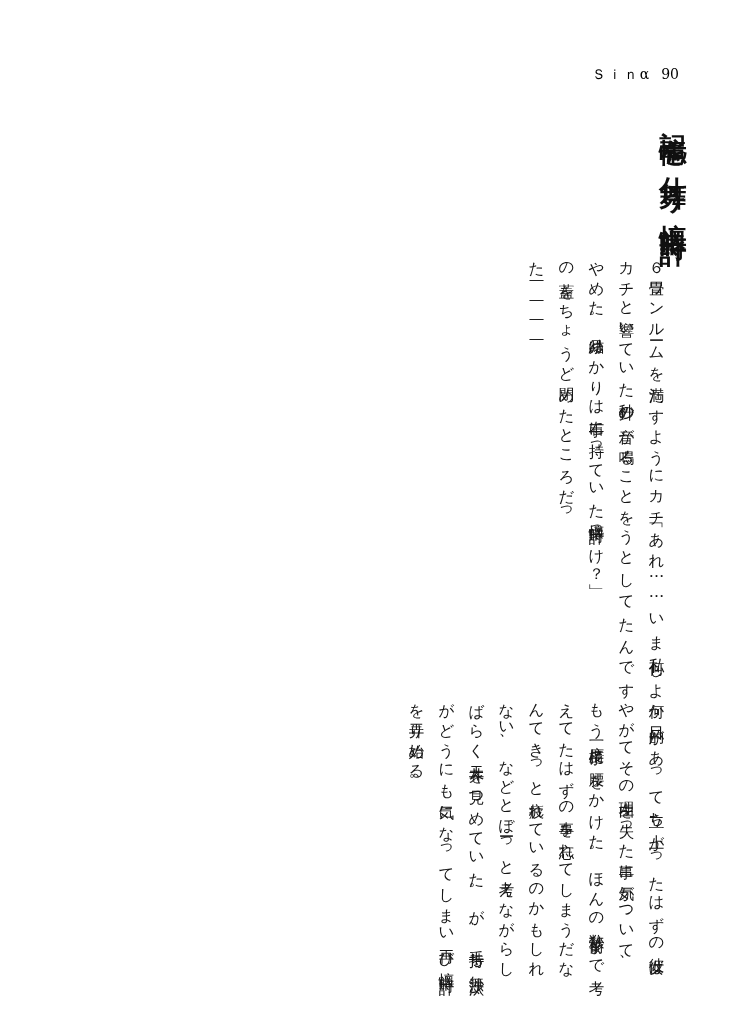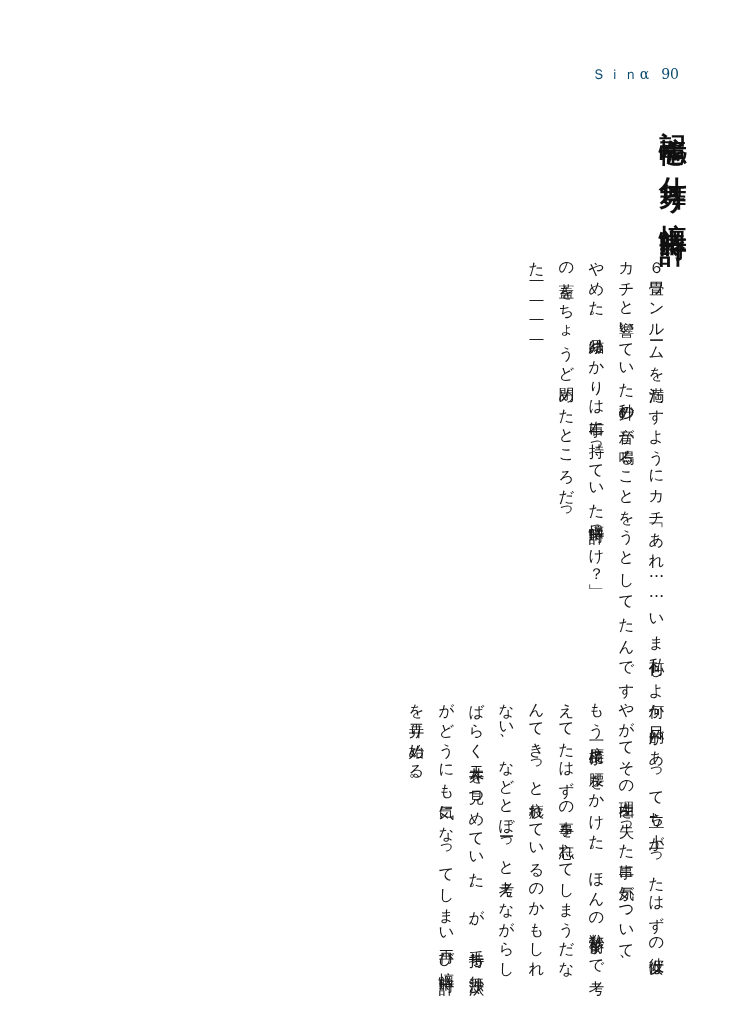--- a/index.html
+++ b/index.html
@@ -20,21 +20,21 @@
     box-sizing: border-box;
   }
   
   .running-header {
     position: absolute;
     top: 66px;
     right: 60px;
     font-family: "DejaVu Serif", "Liberation Serif", serif;
     font-size: 14px;
     letter-spacing: 2px;
-    color: #0c4a6e;
+    color: #000000;
     white-space: nowrap;
     text-align: right;
   }
   .running-header .page-number {
     margin-left: 10px;
     letter-spacing: 0;
   }
   
   .vertical-body {
     position: absolute;

